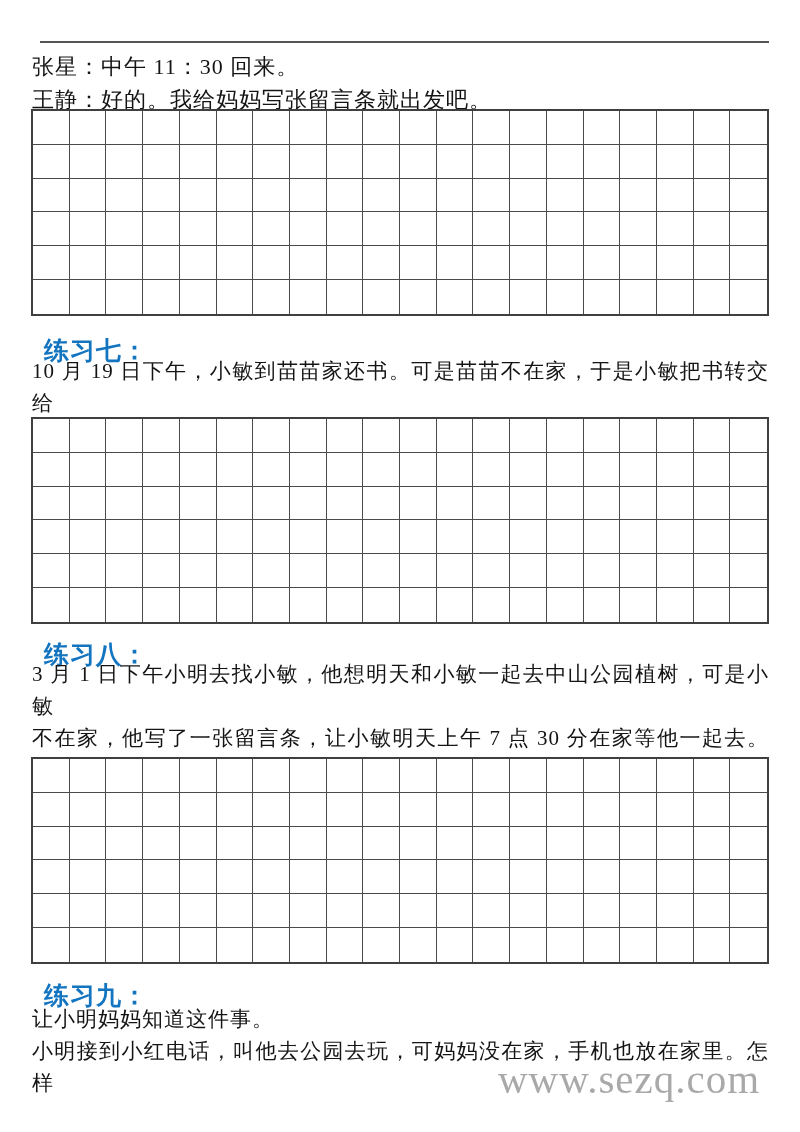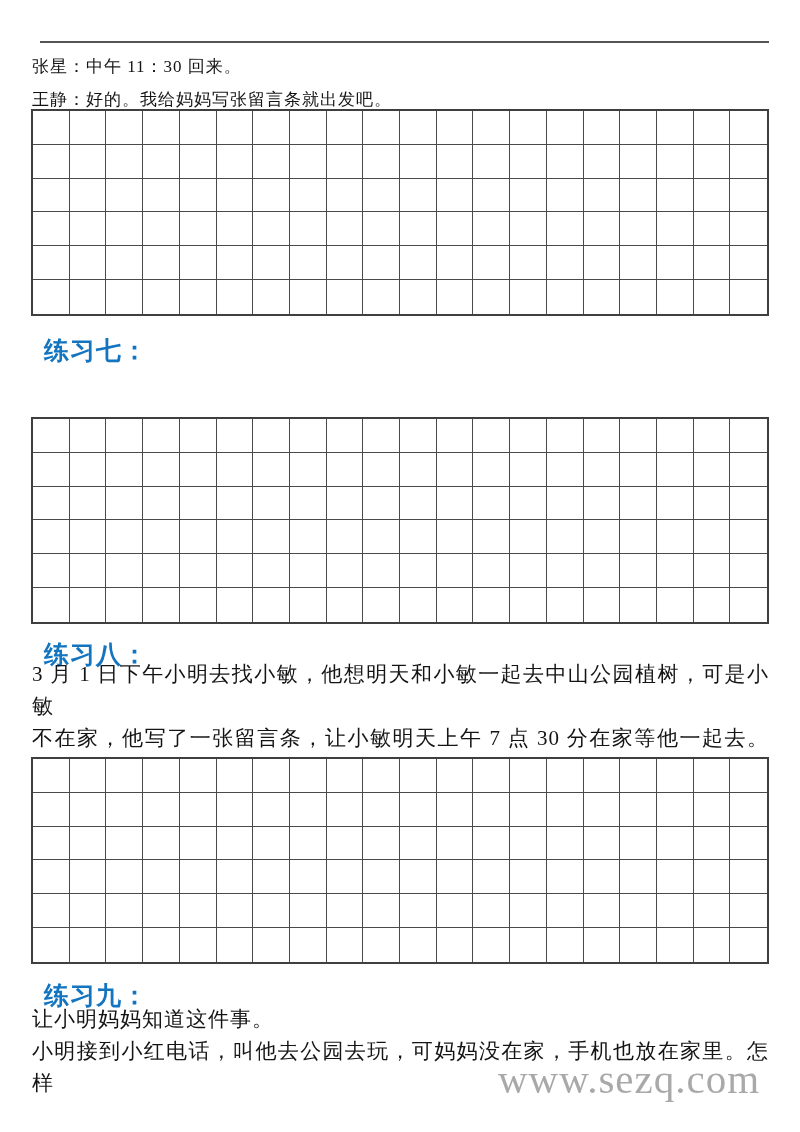--- a/index.html
+++ b/index.html
@@ -13,21 +13,21 @@
     overflow: hidden;
   }
   .top-rule {
     position: absolute;
     left: 40px; top: 41px;
     width: 729px; height: 2px;
     background: var(--rule, #555555);
   }
   .dialog { position: absolute; left: 32px; top: 50px; width: 740px; }
   .dialog .text-line {
-    font-size: 17px;
+    font-size: 22px;
     line-height: 33px;
     letter-spacing: 1px;
     white-space: nowrap;
   }
   .writing-grid {
     position: absolute;
     left: 31px;
     width: 738px;
     height: 207px;
     display: grid;
@@ -217,20 +217,24 @@
       <div class="cell"></div>
       <div class="cell"></div>
       <div class="cell"></div>
       <div class="cell"></div>
       <div class="cell"></div>
       <div class="cell"></div>
       <div class="cell"></div>
     </div>
 
   <h2 class="ex-heading" id="heading-7">练习七：</h2>
+  <div class="ex-body" id="body-7">
+    <div class="text-line fill">10 月 19 日下午，小敏到苗苗家还书。可是苗苗不在家，于是小敏把书转交给</div>
+    <div class="text-line">茵苗的邻居林奶奶。小敏怕苗苗不知道，就给她写了一张留言条。</div>
+  </div>
 
   <div class="writing-grid" id="grid-2">
       <div class="cell"></div>
       <div class="cell"></div>
       <div class="cell"></div>
       <div class="cell"></div>
       <div class="cell"></div>
       <div class="cell"></div>
       <div class="cell"></div>
       <div class="cell"></div>

